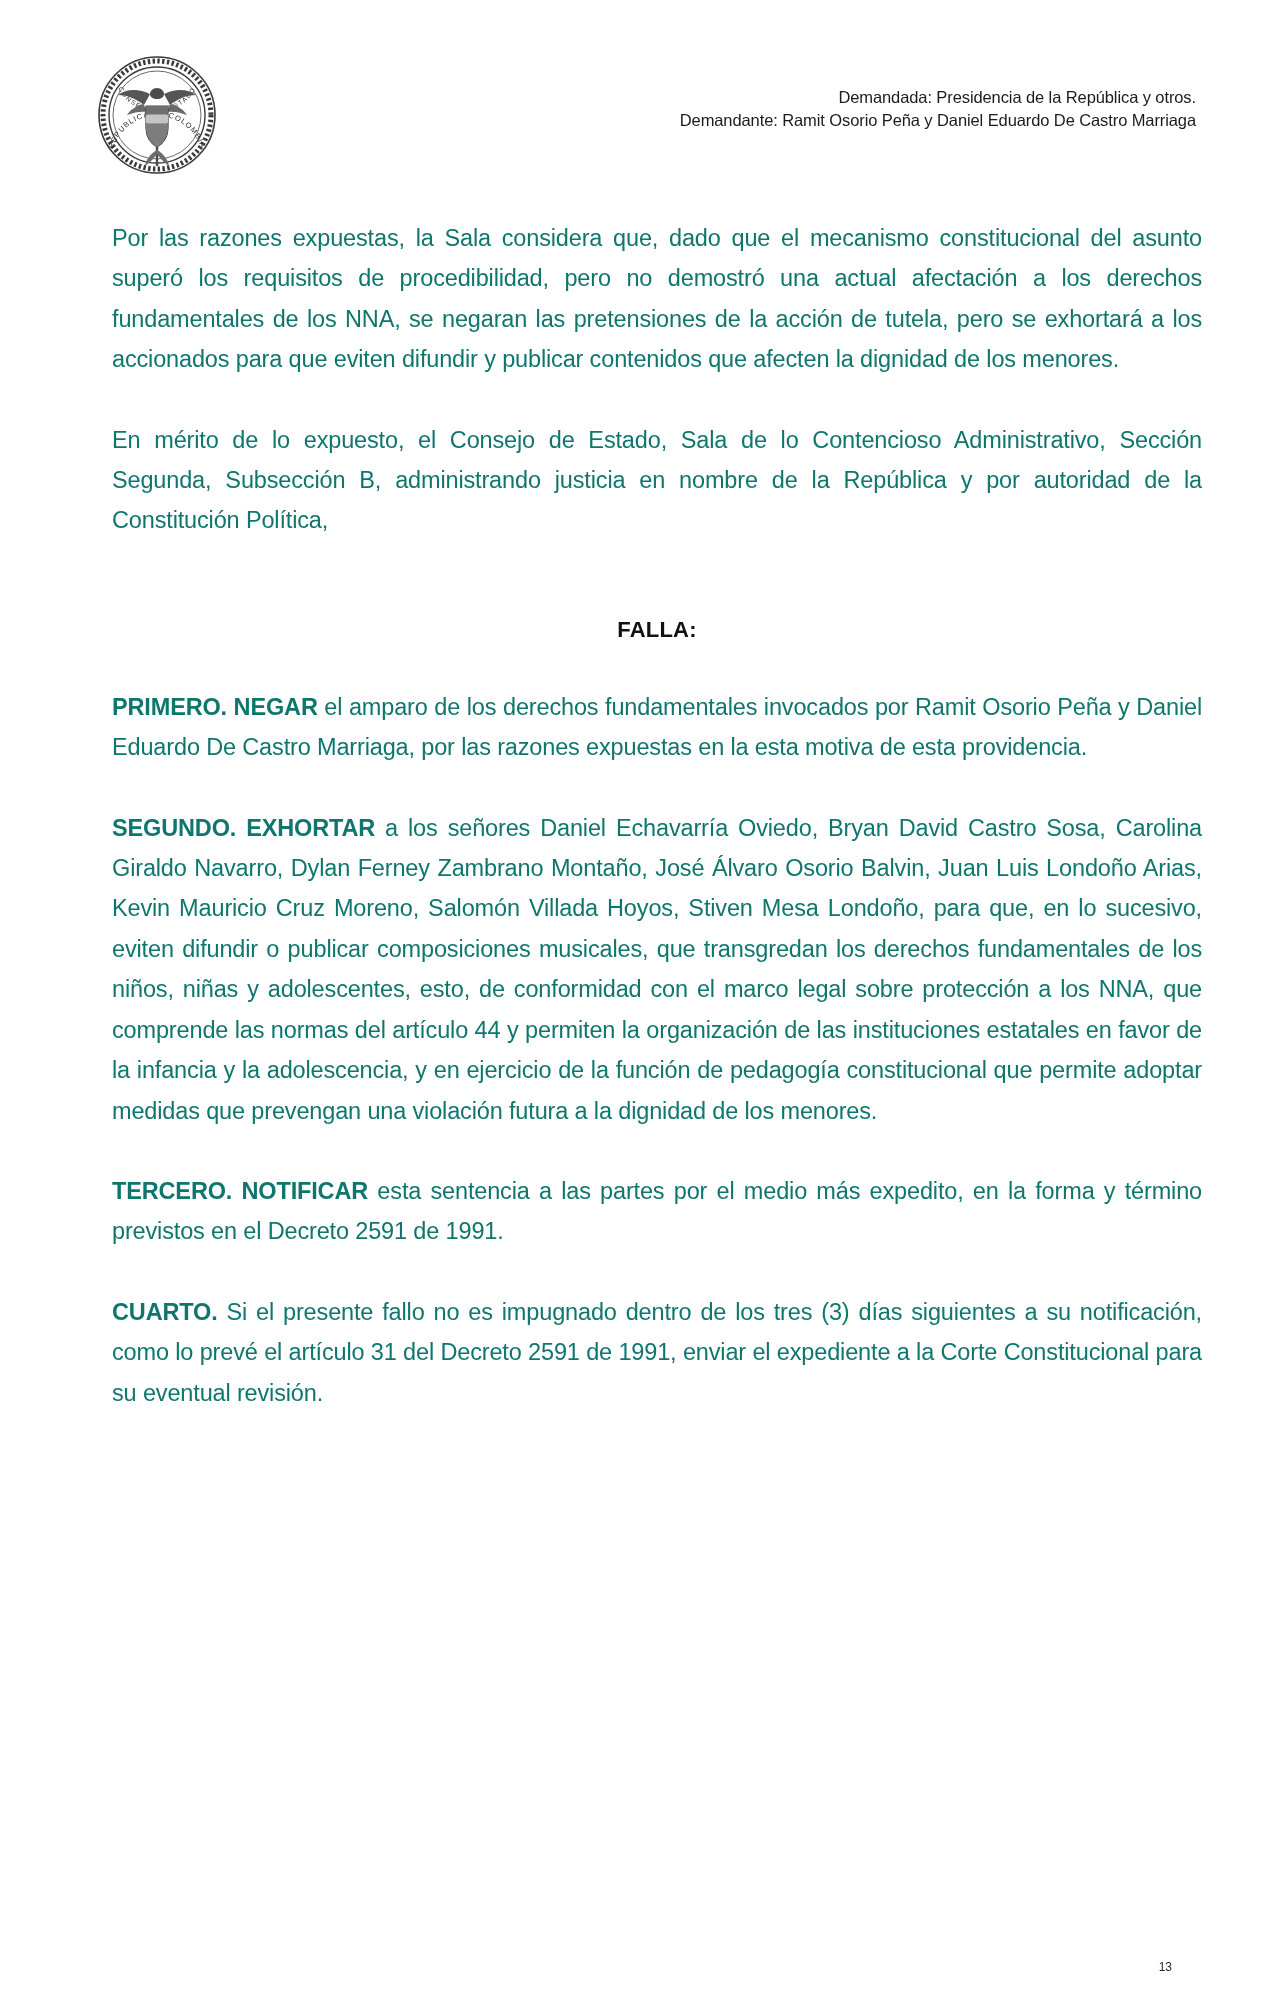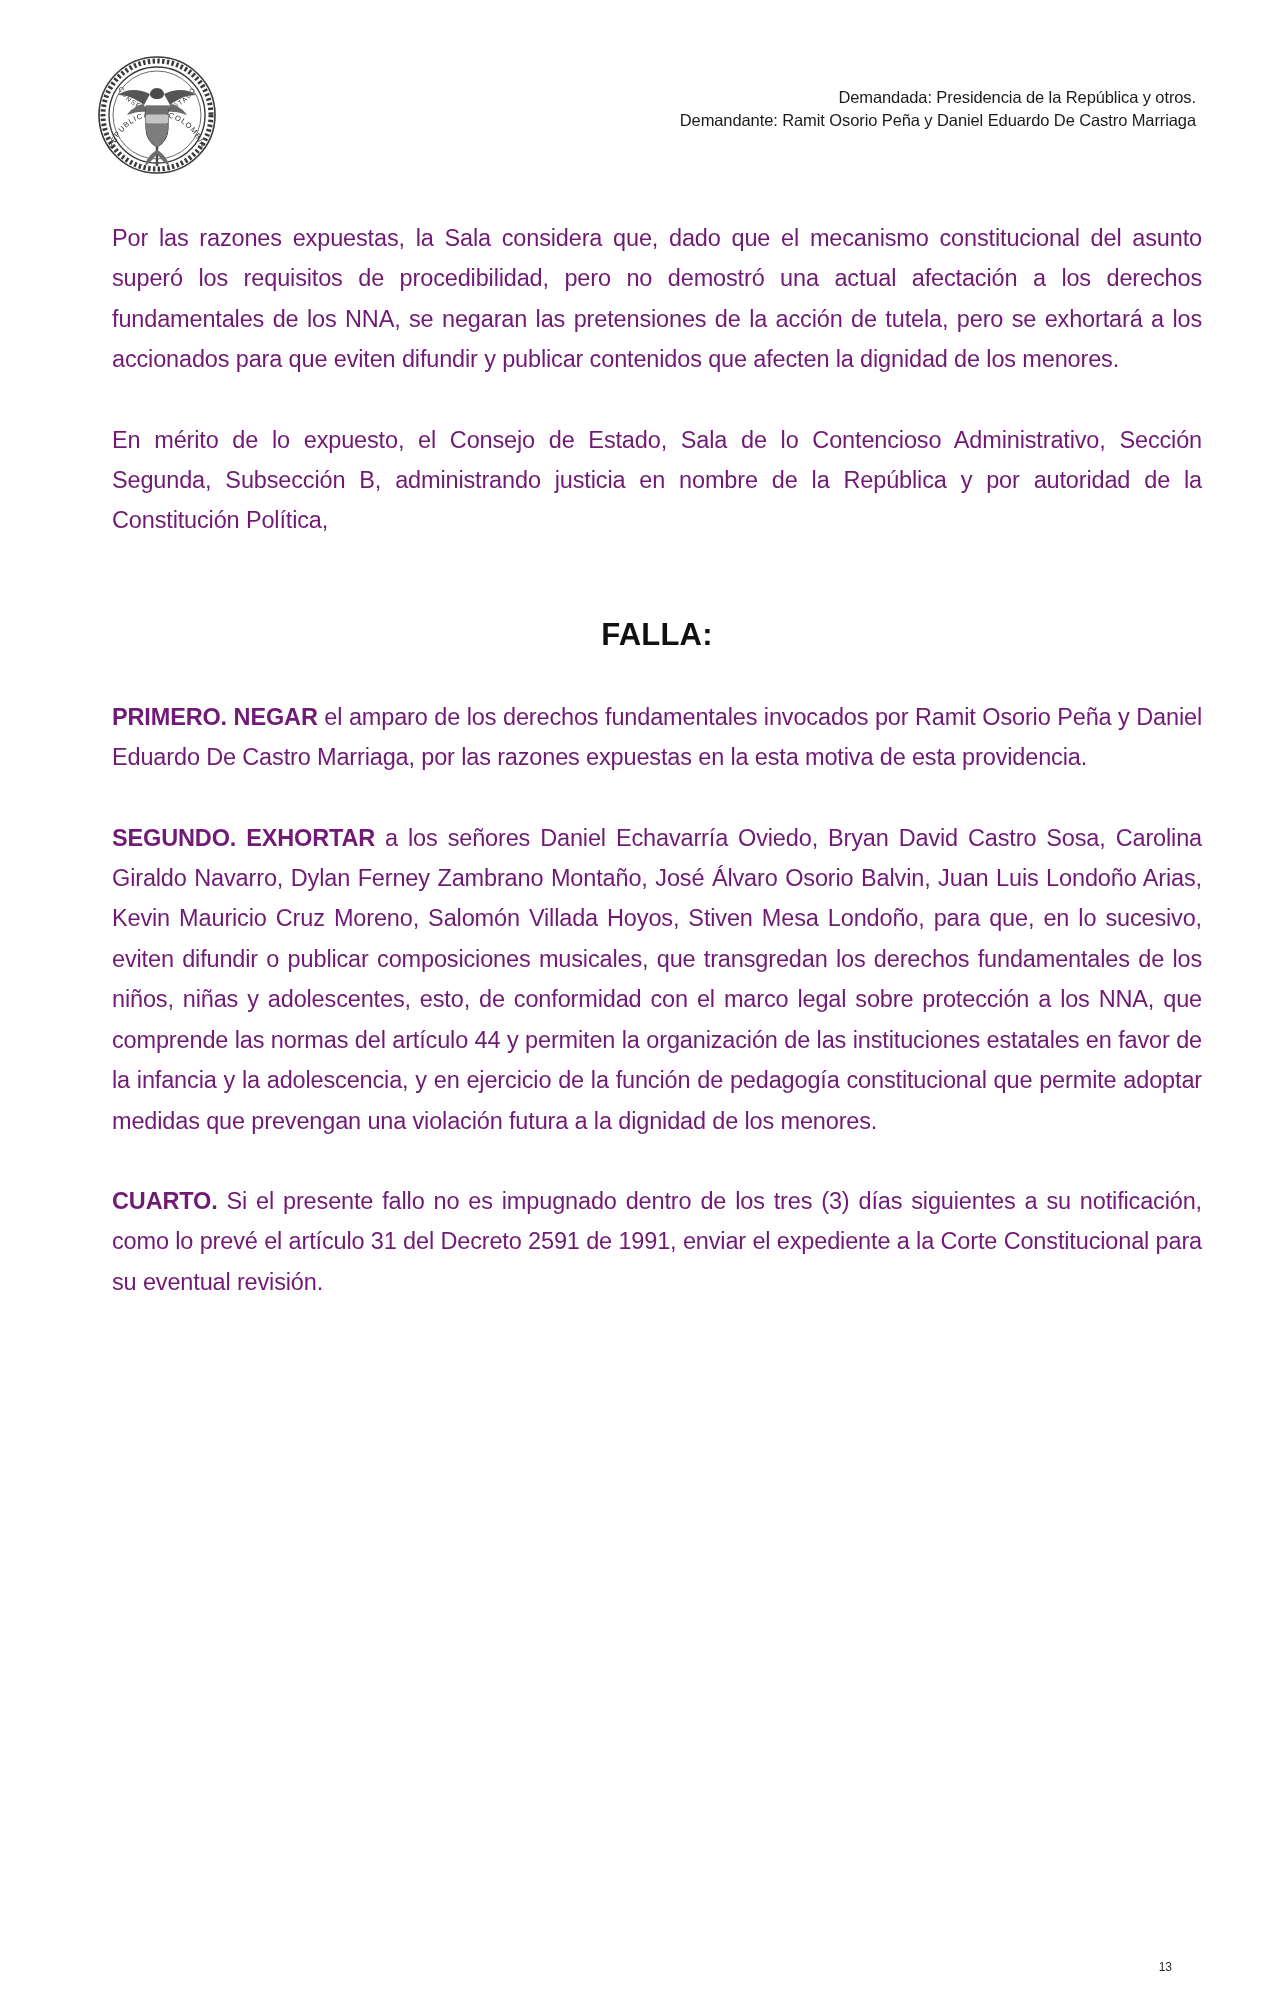--- a/index.html
+++ b/index.html
@@ -62,28 +62,28 @@
     top: 218px;
     width: 1090px;
   }
   p.para {
     margin: 0 0 40px 0;
     font-size: 23.5px;
     line-height: 1.72;
     text-align: justify;
     text-justify: inter-word;
     letter-spacing: -0.15px;
-    color: #701a75;
+    color: #0f766e;
   }
   p.para:last-child { margin-bottom: 16px; }
   p.para .lead { font-weight: 700; }
 
   h2.falla {
     margin: 14px 0 44px 0;
-    font-size: 31px;
+    font-size: 22px;
     font-weight: 700;
     text-align: center;
     letter-spacing: 0.2px;
     color: #111111;
   }
 
   .spacer-before-falla { height: 22px; }
 
   
   .page-number {
@@ -151,20 +151,23 @@
     <h2 class="falla">FALLA:</h2>
 
     <p class="para">
       <span class="lead">PRIMERO. NEGAR</span><span> el amparo de los derechos fundamentales invocados por Ramit Osorio Peña y Daniel Eduardo De Castro Marriaga, por las razones expuestas en la esta motiva de esta providencia.</span>
     </p>
 
     <p class="para">
       <span class="lead">SEGUNDO. EXHORTAR</span><span> a los señores Daniel Echavarría Oviedo, Bryan David Castro Sosa, Carolina Giraldo Navarro, Dylan Ferney Zambrano Montaño, José Álvaro Osorio Balvin, Juan Luis Londoño Arias, Kevin Mauricio Cruz Moreno, Salomón Villada Hoyos, Stiven Mesa Londoño, para que, en lo sucesivo, eviten difundir o publicar composiciones musicales, que transgredan los derechos fundamentales de los niños, niñas y adolescentes, esto, de conformidad con el marco legal sobre protección a los NNA, que comprende las normas del artículo 44 y permiten la organización de las instituciones estatales en favor de la infancia y la adolescencia, y en ejercicio de la función de pedagogía constitucional que permite adoptar medidas que prevengan una violación futura a la dignidad de los menores.</span>
     </p>
 
+    <p class="para">
+      <span class="lead">TERCERO. NOTIFICAR</span><span> esta sentencia a las partes por el medio más expedito, en la forma y término previstos en el Decreto 2591 de 1991.</span>
+    </p>
 
     <p class="para">
       <span class="lead">CUARTO.</span><span> Si el presente fallo no es impugnado dentro de los tres (3) días siguientes a su notificación, como lo prevé el artículo 31 del Decreto 2591 de 1991, enviar el expediente a la Corte Constitucional para su eventual revisión.</span>
     </p>
   </div>
 
   <div class="page-number">13</div>
 
 </div>
 

